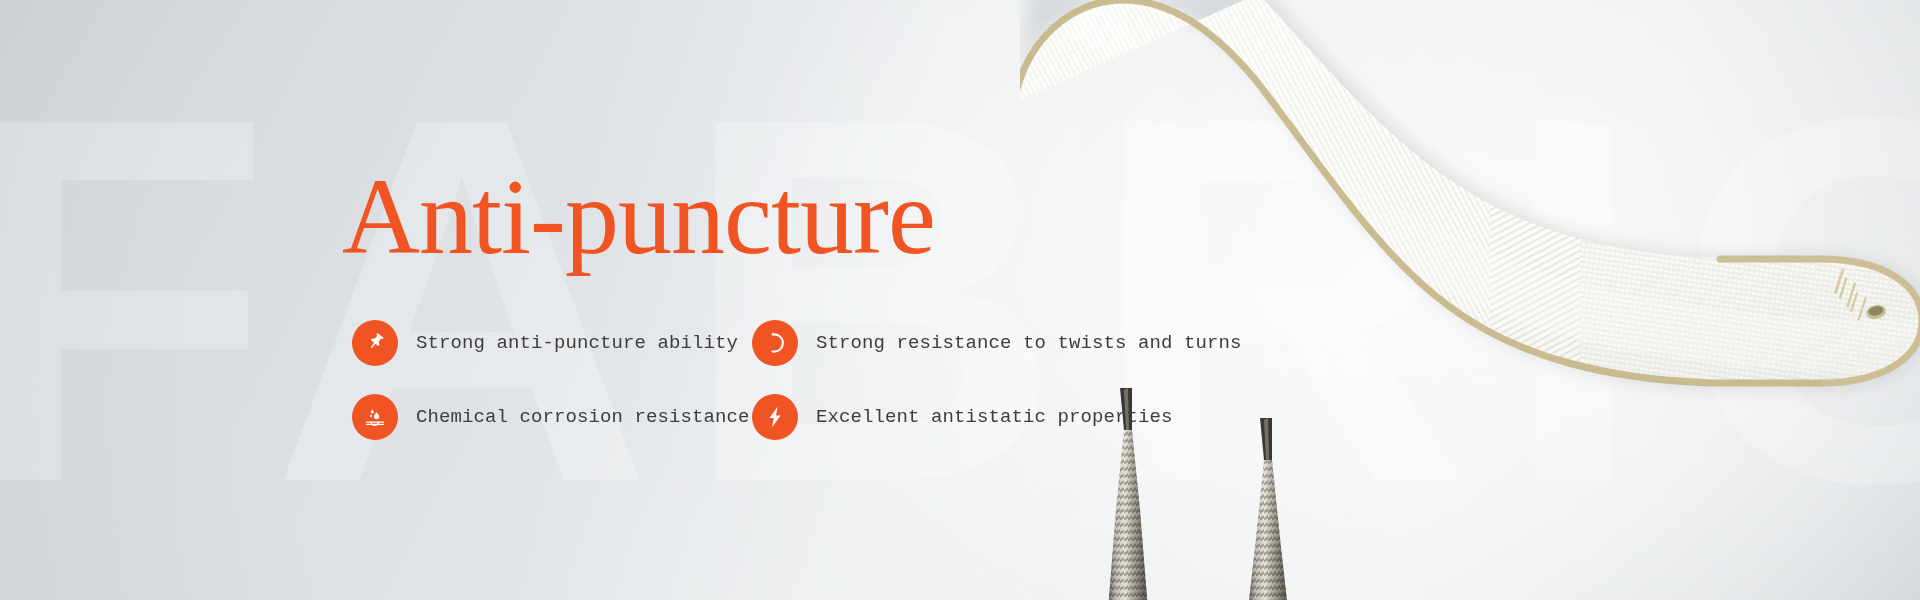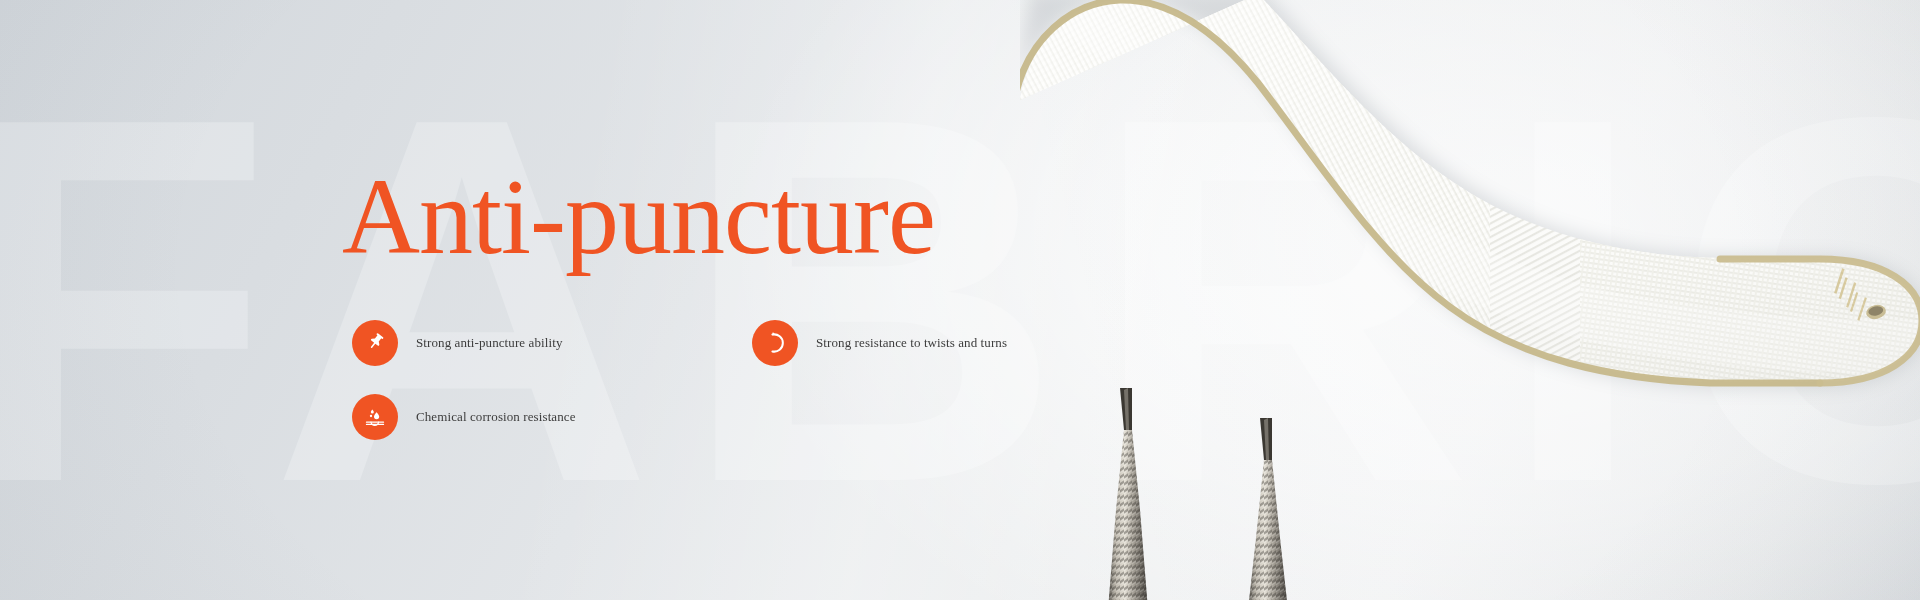--- a/index.html
+++ b/index.html
@@ -93,23 +93,23 @@
   .ficon {
     flex:0 0 auto;
     width:46px; height:46px;
     border-radius:50%;
     background:#f05423;
     display:flex; align-items:center; justify-content:center;
   }
   .ficon svg { display:block; }
 
   .flabel {
-    font-size:13px;
+    font-size:19px;
     color:#3d3d3d;
-    font-family:Liberation Serif, serif;
+    font-family:Liberation Mono, monospace;
     letter-spacing:0.1px;
     white-space:nowrap;
   }
 
   
   .product {
     position:absolute;
     left:1020px; top:-10px;
     width:980px; height:620px;
     z-index:4;
@@ -301,17 +301,25 @@
             <g fill="#ffffff">
               <path d="M14.6 8.2 c0 0 -2.6 2.8 -2.6 4.4 a2.6 2.6 0 0 0 5.2 0 c0 -1.6 -2.6 -4.4 -2.6 -4.4 z"></path>
               <path d="M10.3 5.4 c0 0 -1.5 1.7 -1.5 2.6 a1.5 1.5 0 0 0 3.0 0 c0 -0.9 -1.5 -2.6 -1.5 -2.6 z"></path>
               <circle cx="9.0" cy="12.0" r="1.15"></circle>
             </g>
           </svg>
         </span>
         <span class="flabel">Chemical corrosion resistance</span>
       </div>
 
+      <div class="feature">
+        <span class="ficon">
+          <svg width="24" height="24" viewBox="0 0 24 24">
+            <path d="M14.6 1.8 L6.4 13.1 h4.3 L9.0 22.4 L17.6 10.6 h-4.6 z" fill="#ffffff"></path>
+          </svg>
+        </span>
+        <span class="flabel">Excellent antistatic properties</span>
+      </div>
 
     </div>
   </div>
 
 </div>
 
 </body></html>

